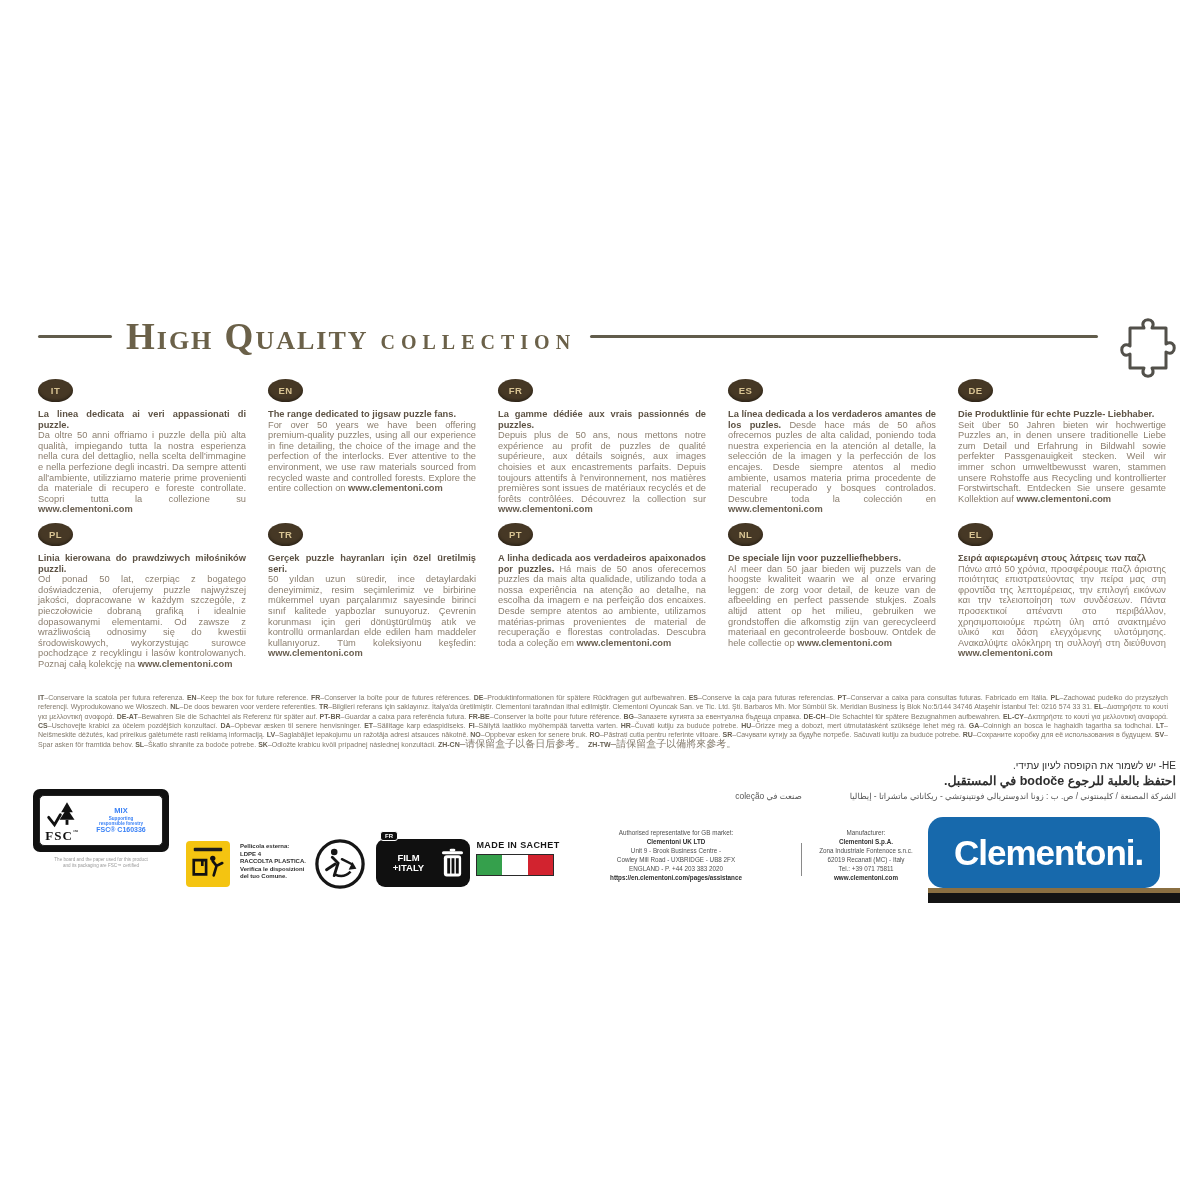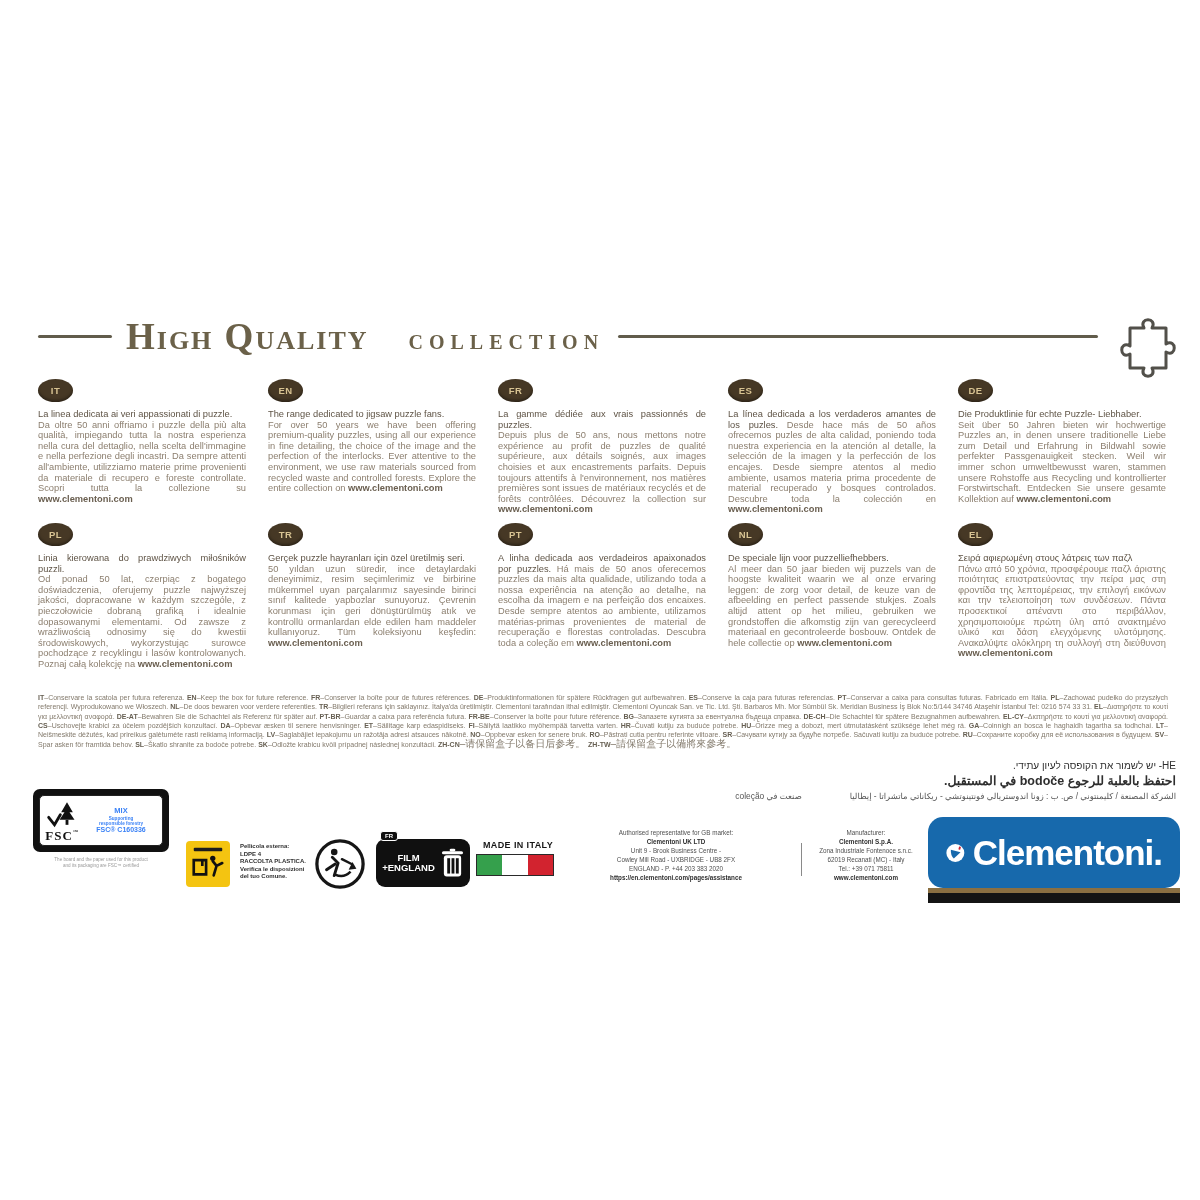--- a/index.html
+++ b/index.html
@@ -4,32 +4,32 @@
 <style>
   html,body{margin:0;padding:0;background:#ffffff;}
   body{width:1200px;height:1200px;position:relative;font-family:"Liberation Sans",sans-serif;overflow:hidden;}
   .sheet{position:absolute;inset:0;background:#fff;}
 
   
   .title-row{position:absolute;left:38px;top:308px;width:1060px;height:56px;display:flex;align-items:center;}
   .rule{height:3px;background:#615c4b;border-radius:2px;}
   .rule-l{width:74px;}
   .rule-r{flex:1;}
-  .title{margin:0 14px;font-family:"Liberation Serif",serif;font-variant:small-caps;color:#6b6149;white-space:nowrap;font-weight:600;display:flex;align-items:baseline;gap:0;}
+  .title{margin:0 14px;font-family:"Liberation Serif",serif;font-variant:small-caps;color:#6b6149;white-space:nowrap;font-weight:600;display:flex;align-items:baseline;gap:12px;}
   .t-main{font-size:37px;letter-spacing:2px;}
-  .t-sub{font-size:28px;letter-spacing:6px;margin-left:40px;}
+  .t-sub{font-size:28px;letter-spacing:6px;}
   .puzzle-icon{position:absolute;right:14px;top:310px;}
 
   
   .lang-row{position:absolute;left:38px;width:1128px;display:grid;grid-template-columns:repeat(5,1fr);column-gap:22px;}
   #lang-row-1{top:379px;}
   #lang-row-2{top:523px;}
   .badge{display:inline-block;width:35px;height:23px;border-radius:50%;background:#463825;color:#d8c392;font-size:9.5px;font-weight:bold;text-align:center;line-height:23px;letter-spacing:.5px;box-shadow:inset 0 -2px 3px rgba(0,0,0,.35);}
   .lang-text{margin:7px 0 0 0;font-size:9.3px;line-height:10.6px;text-align:justify;color:#8b7e6e;}
-  .lh{display:block;font-weight:normal;color:#5e5345;}
+  .lh{display:block;font-weight:bold;color:#5e5345;}
   .lh.inline{display:inline;}
   .link{font-weight:bold;color:#6a5f50;}
 
   
   .fineprint{position:absolute;left:38px;top:693px;width:1130px;margin:0;font-size:7px;line-height:9.3px;text-align:justify;color:#82796b;}
   .fp-code{color:#665f52;}
   .zh{font-size:10px;}
 
   
   .rtl-lines{position:absolute;right:24px;top:760px;text-align:right;direction:rtl;color:#2e2e2e;}
@@ -62,21 +62,21 @@
   .flag .g{background:#35a04c;}
   .flag .w{background:#fff;}
   .flag .r{background:#d2232f;}
 
   .addr{position:absolute;top:829px;text-align:center;font-size:6.3px;line-height:8.9px;color:#4f4f4f;}
   #uk-block{left:556px;width:240px;}
   #manu-block{left:805px;width:122px;}
   .ln.bold{font-weight:bold;color:#2f2f2f;}
   .v-divider{position:absolute;left:801px;top:843px;width:1px;height:33px;background:#8a8a8a;}
 
-  .clem-logo{position:absolute;left:928px;top:817px;width:252px;height:71px;background:#1769ac;border-radius:15px;display:flex;align-items:center;padding:0 18px;box-sizing:border-box;gap:8px;}
+  .clem-logo{position:absolute;left:928px;top:817px;width:232px;height:71px;background:#1769ac;border-radius:15px;display:flex;align-items:center;padding:0 18px;box-sizing:border-box;gap:8px;}
   .clem-word{color:#fff;font-weight:bold;font-size:35px;letter-spacing:-1px;font-family:"Liberation Sans",sans-serif;}
   .gold-bar{position:absolute;left:928px;top:888px;width:252px;height:5px;background:#8a6f42;}
   .black-bar{position:absolute;left:928px;top:893px;width:252px;height:10px;background:#141414;}
 </style>
 </head>
 <body>
 
 <div class="sheet">
 
   <div class="title-row">
@@ -163,34 +163,34 @@
     <path d="M13 33 l9 -6" stroke="#161616" stroke-width="3" stroke-linecap="round"></path>
     <path d="M29 22 l10 5" stroke="#161616" stroke-width="2.6" stroke-linecap="round"></path>
     <path d="M38 35 q-7 7 -16 3" stroke="#161616" stroke-width="2.6" fill="none"></path>
     <path d="M40 25 l4 7 l-8 1 z" fill="#161616"></path>
   </svg>
 
   <div class="film-badge">
     <span class="fr-tab">FR</span>
     <div class="film-words">
       <div>FILM</div>
-      <div>+ENGLAND</div>
+      <div>+ITALY</div>
     </div>
     <svg viewBox="0 0 24 31" width="23" height="30">
       <rect x="9" y="0.5" width="6" height="3" rx="1.5" fill="#fff"></rect>
       <rect x="1" y="3.2" width="22" height="3.2" rx="1.6" fill="#fff"></rect>
       <rect x="3" y="7.5" width="18" height="22" rx="3" fill="#fff"></rect>
       <rect x="6.5" y="10.5" width="3" height="16" fill="#101010"></rect>
       <rect x="11" y="10.5" width="3" height="16" fill="#101010"></rect>
       <rect x="15.5" y="10.5" width="3" height="16" fill="#101010"></rect>
     </svg>
   </div>
 
   <div class="mii">
-    <div class="mii-text">MADE IN ITALY</div>
+    <div class="mii-text">MADE IN SACHET</div>
     <div class="flag">
       <span class="g"></span>
         <span class="w"></span>
         <span class="r"></span>
     </div>
   </div>
 
   <div class="addr" id="uk-block">
       <div class="ln">Authorised representative for GB market:</div>
       <div class="ln bold">Clementoni UK LTD</div>

